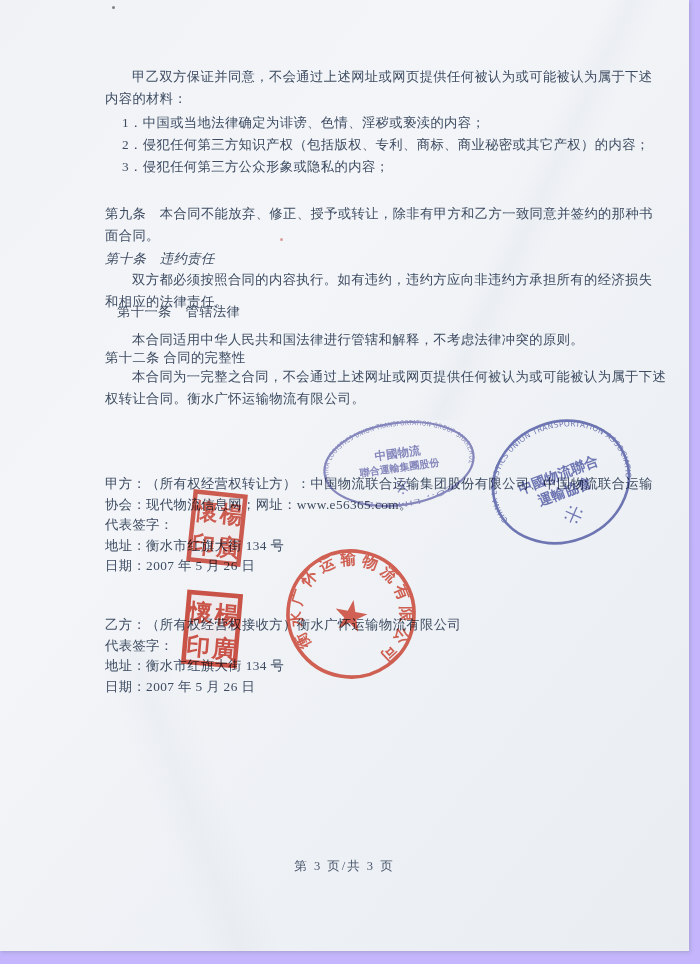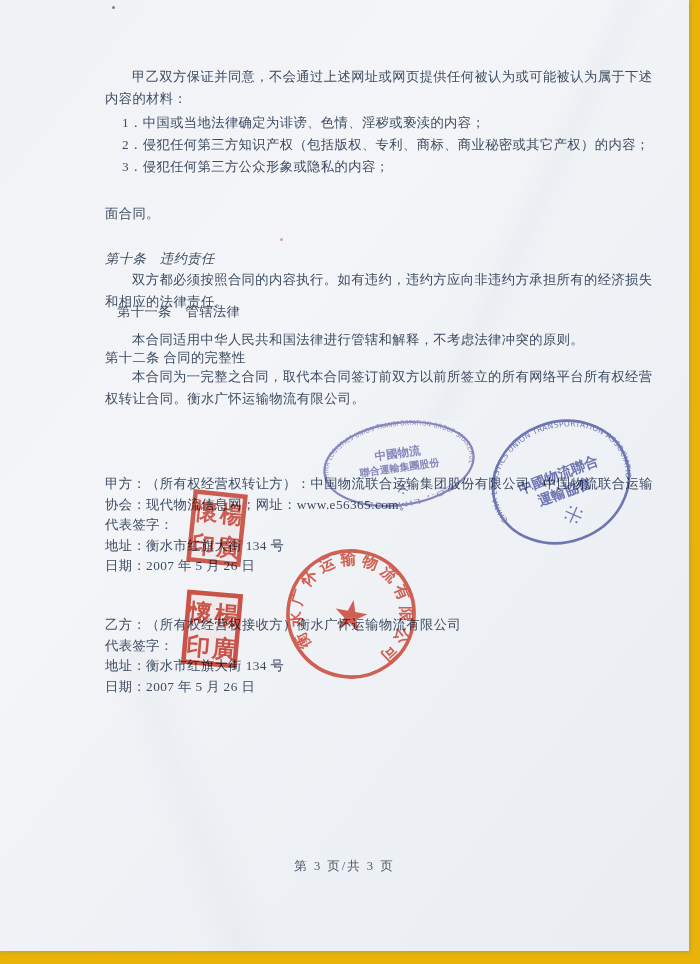--- a/index.html
+++ b/index.html
@@ -1,17 +1,17 @@
 <!DOCTYPE html>
 <html><head>
 <meta charset="utf-8">
 <style>
   html,body{margin:0;padding:0;}
   body{font-family:"Liberation Serif","DejaVu Serif",serif;}
-  .scan{position:relative;width:700px;height:964px;background:#eab308;overflow:hidden;}
+  .scan{position:relative;width:700px;height:964px;background:#c4b5fd;overflow:hidden;}
   .paper{position:absolute;left:0;top:0;width:689px;height:951px;
     background:linear-gradient(128deg,#f0f2f6 0%,#f3f5f8 35%,#edf0f4 70%,#e9edf2 100%);
     box-shadow:1px 1px 4px rgba(110,120,135,.38);}
   .crease1{position:absolute;left:380px;top:0;width:309px;height:420px;pointer-events:none;
     background:linear-gradient(115deg,rgba(255,255,255,0) 45%,rgba(185,195,208,.10) 50%,rgba(255,255,255,0) 56%);}
   .crease2{position:absolute;left:0;top:640px;width:400px;height:311px;pointer-events:none;
     background:linear-gradient(70deg,rgba(255,255,255,0) 40%,rgba(185,195,208,.09) 47%,rgba(255,255,255,0) 55%);}
   .speck{position:absolute;border-radius:50%;}
   .txt{position:absolute;color:#3e4c62;font-size:13.3px;letter-spacing:.4px;white-space:nowrap;}
   .line{height:22px;line-height:22px;}
@@ -39,20 +39,21 @@
     <div class="line">内容的材料：</div>
   </div>
 
   <div class="txt blk" style="top:112px;">
     <div class="line item">1．中国或当地法律确定为诽谤、色情、淫秽或亵渎的内容；</div>
     <div class="line item">2．侵犯任何第三方知识产权（包括版权、专利、商标、商业秘密或其它产权）的内容；</div>
     <div class="line item">3．侵犯任何第三方公众形象或隐私的内容；</div>
   </div>
 
   <div class="txt blk" style="top:203px;">
+    <div class="line">第九条　本合同不能放弃、修正、授予或转让，除非有甲方和乙方一致同意并签约的那种书</div>
     <div class="line">面合同。</div>
   </div>
 
   <div class="txt blk" style="top:248px;font-style:italic;">
     <div class="line">第十条　违约责任</div>
   </div>
   <div class="txt blk" style="top:269px;">
     <div class="line ind">双方都必须按照合同的内容执行。如有违约，违约方应向非违约方承担所有的经济损失</div>
     <div class="line">和相应的法律责任。</div>
   </div>
@@ -61,21 +62,21 @@
     <div class="line">第十一条　管辖法律</div>
   </div>
   <div class="txt blk" style="top:329px;">
     <div class="line ind">本合同适用中华人民共和国法律进行管辖和解释，不考虑法律冲突的原则。</div>
   </div>
 
   <div class="txt blk" style="top:347px;">
     <div class="line">第十二条 合同的完整性</div>
   </div>
   <div class="txt blk" style="top:366px;">
-    <div class="line ind">本合同为一完整之合同，取代本合同签订前双方以前所签立的所有网络平台所有权经营</div>
+    <div class="line ind">本合同为一完整之合同，不会通过上述网址或网页提供任何被认为或可能被认为属于下述</div>
     <div class="line">权转让合同。衡水广怀运输物流有限公司。</div>
   </div>
 
   <div class="txt blk" style="top:474px;">
     <div class="line" style="height:20.5px;line-height:20.5px;">甲方：（所有权经营权转让方）：中国物流联合运输集团股份有限公司、中国物流联合运输</div>
     <div class="line" style="height:20.5px;line-height:20.5px;">协会：现代物流信息网；网址：www.e56365.com。</div>
     <div class="line" style="height:20.5px;line-height:20.5px;">代表签字：</div>
     <div class="line" style="height:20.5px;line-height:20.5px;">地址：衡水市红旗大街 134 号</div>
     <div class="line" style="height:20.5px;line-height:20.5px;">日期：2007 年 5 月 26 日</div>
   </div>

